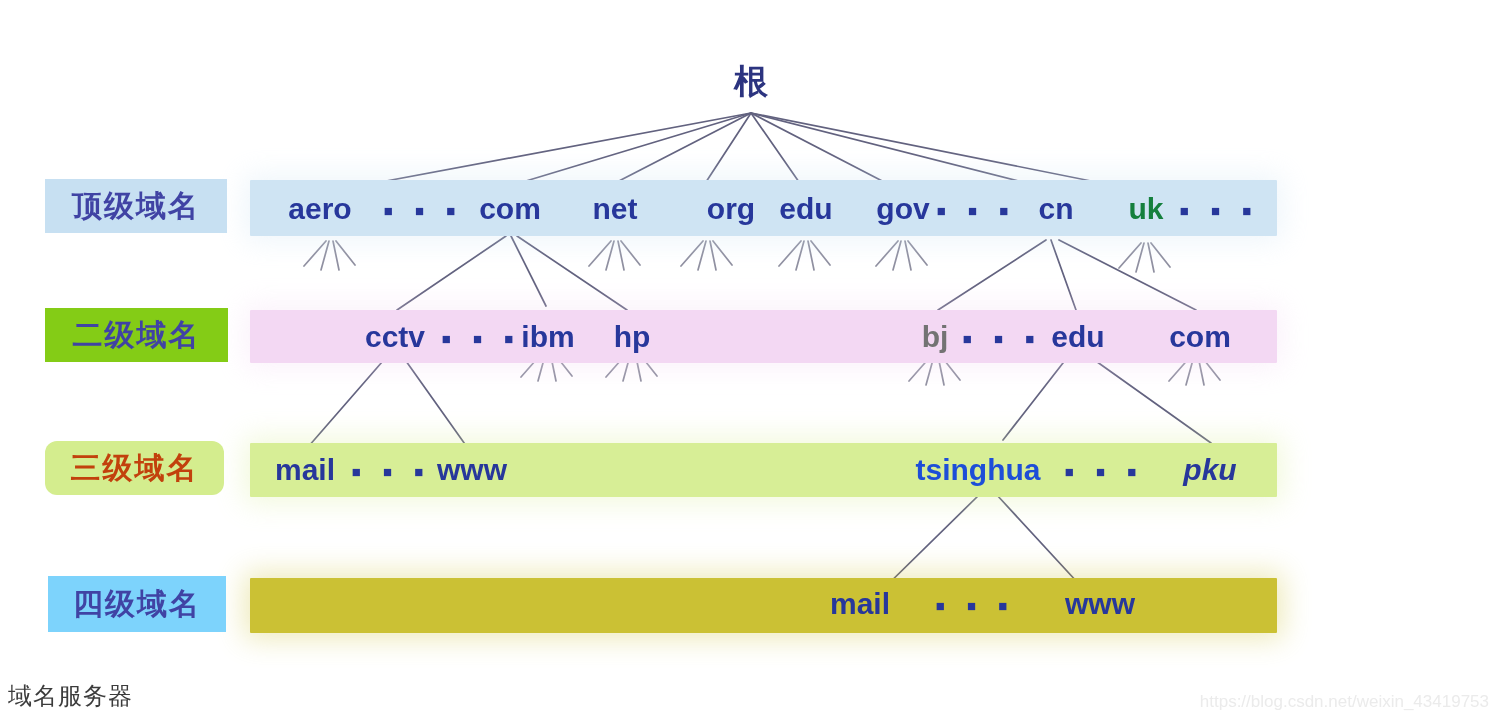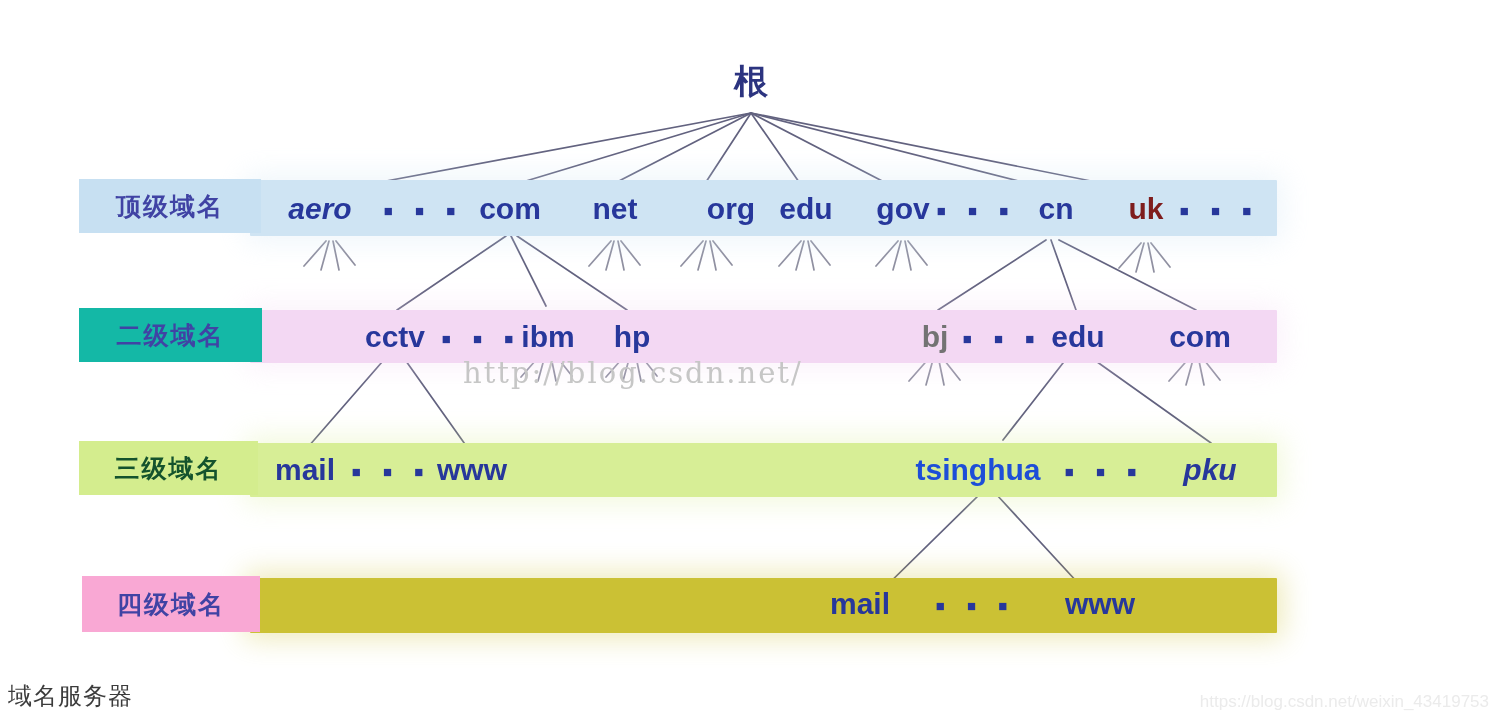--- a/index.html
+++ b/index.html
@@ -1,21 +1,21 @@
 <!DOCTYPE html>
 <html><head>
 <meta charset="utf-8">
 <style>
   html,body{margin:0;padding:0;background:#ffffff;}
   body{font-family:"Liberation Sans","DejaVu Sans",sans-serif;}
   #canvas{position:relative;width:1497px;height:718px;background:#ffffff;overflow:hidden;}
   #edges{position:absolute;left:0;top:0;width:1497px;height:718px;pointer-events:none;}
   .band{position:absolute;border-radius:1px;}
   .rowlabel{position:absolute;display:flex;align-items:center;justify-content:center;
-    font-weight:bold;font-size:25px;letter-spacing:2px;margin-left:34px;}
+    font-weight:bold;font-size:30px;letter-spacing:2px;}
   .node{position:absolute;transform:translate(-50%,-50%);font-weight:bold;font-size:30px;
     white-space:nowrap;line-height:1;}
   .node.dots{font-size:15px;letter-spacing:9px;font-weight:bold;}
   #root-label{position:absolute;transform:translate(-50%,-50%);font-weight:bold;font-size:34px;}
   #watermark-center{position:absolute;font-family:"DejaVu Serif","Liberation Serif",serif;
     font-size:29px;color:#c6c6c6;letter-spacing:2px;white-space:nowrap;}
   #watermark-corner{position:absolute;right:8px;bottom:6px;font-size:17px;color:#ebebeb;white-space:nowrap;}
   #footer-caption{position:absolute;left:8px;top:680px;font-size:24px;color:#3c3c3c;letter-spacing:1px;}
 </style>
 </head>
@@ -82,52 +82,51 @@
       <line x1="1191" y1="356" x2="1169" y2="381" stroke="#8f8fa0" stroke-width="1.7" stroke-linecap="round"></line>
       <line x1="1194" y1="356" x2="1186" y2="385" stroke="#8f8fa0" stroke-width="1.7" stroke-linecap="round"></line>
       <line x1="1198" y1="356" x2="1204" y2="385" stroke="#8f8fa0" stroke-width="1.7" stroke-linecap="round"></line>
       <line x1="1201" y1="356" x2="1220" y2="380" stroke="#8f8fa0" stroke-width="1.7" stroke-linecap="round"></line>
     </svg>
   <div id="root-label" style="left: 751px; top: 82px; color: rgb(44, 52, 128);">根</div>
   <div id="rows-layer">
       <div class="band" style="left: 250px; top: 180px; width: 1027px; height: 56px; background: rgb(207, 228, 243); box-shadow: rgba(207, 228, 243, 0.333) 0px 0px 28px 6px;"></div>
       <div class="rowlabel" style="left: 45px; top: 179px; width: 182px; height: 54px; background: rgb(199, 224, 242); color: rgb(64, 67, 164);">顶级域名</div>
       <div class="band" style="left: 250px; top: 310px; width: 1027px; height: 53px; background: rgb(243, 216, 243); box-shadow: rgba(243, 216, 243, 0.333) 0px 0px 28px 6px;"></div>
-      <div class="rowlabel" style="left: 45px; top: 308px; width: 183px; height: 54px; background: #14b8a6; color: rgb(64, 67, 164);">二级域名</div>
+      <div class="rowlabel" style="left: 45px; top: 308px; width: 183px; height: 54px; background: #84cc16; color: rgb(64, 67, 164);">二级域名</div>
       <div class="band" style="left: 250px; top: 443px; width: 1027px; height: 54px; background: rgb(215, 238, 150); box-shadow: rgba(215, 238, 150, 0.333) 0px 0px 28px 6px;"></div>
-      <div class="rowlabel" style="left: 45px; top: 441px; width: 179px; height: 54px; background: rgb(212, 237, 142); color: #14532d;">三级域名</div>
+      <div class="rowlabel" style="left: 45px; top: 441px; width: 179px; height: 54px; background: rgb(212, 237, 142); color: #c2410c; border-radius: 12px;">三级域名</div>
       <div class="band" style="left: 250px; top: 578px; width: 1027px; height: 55px; background: rgb(203, 193, 52); box-shadow: rgba(203, 193, 52, 0.333) 0px 0px 28px 6px;"></div>
-      <div class="rowlabel" style="left: 48px; top: 576px; width: 178px; height: 56px; background: #f9a8d4; color: rgb(64, 67, 164);">四级域名</div>
+      <div class="rowlabel" style="left: 48px; top: 576px; width: 178px; height: 56px; background: #7dd3fc; color: rgb(64, 67, 164);">四级域名</div>
     </div>
   <div id="nodes-layer">
-      <span class="node" style="left: 320px; top: 209px; color: rgb(39, 55, 155); font-style: italic;">aero</span>
+      <span class="node" style="left: 320px; top: 209px; color: rgb(39, 55, 155);">aero</span>
       <span class="node dots" style="left: 424px; top: 210px; color: rgb(39, 55, 155);">■ ■ ■</span>
       <span class="node" style="left: 510px; top: 209px; color: rgb(39, 55, 155);">com</span>
       <span class="node" style="left: 615px; top: 209px; color: rgb(39, 55, 155);">net</span>
       <span class="node" style="left: 731px; top: 209px; color: rgb(39, 55, 155);">org</span>
       <span class="node" style="left: 806px; top: 209px; color: rgb(39, 55, 155);">edu</span>
       <span class="node" style="left: 903px; top: 209px; color: rgb(39, 55, 155);">gov</span>
       <span class="node dots" style="left: 977px; top: 210px; color: rgb(39, 55, 155);">■ ■ ■</span>
       <span class="node" style="left: 1056px; top: 209px; color: rgb(39, 55, 155);">cn</span>
-      <span class="node" style="left: 1146px; top: 209px; color: #7f1d1d;">uk</span>
+      <span class="node" style="left: 1146px; top: 209px; color: #15803d;">uk</span>
       <span class="node dots" style="left: 1220px; top: 210px; color: rgb(39, 55, 155);">■ ■ ■</span>
       <span class="node" style="left: 395px; top: 337px; color: rgb(39, 55, 155);">cctv</span>
       <span class="node dots" style="left: 482px; top: 338px; color: rgb(39, 55, 155);">■ ■ ■</span>
       <span class="node" style="left: 548px; top: 337px; color: rgb(39, 55, 155);">ibm</span>
       <span class="node" style="left: 632px; top: 337px; color: rgb(39, 55, 155);">hp</span>
       <span class="node" style="left: 935px; top: 337px; color: #737373;">bj</span>
       <span class="node dots" style="left: 1003px; top: 338px; color: rgb(39, 55, 155);">■ ■ ■</span>
       <span class="node" style="left: 1078px; top: 337px; color: rgb(39, 55, 155);">edu</span>
       <span class="node" style="left: 1200px; top: 337px; color: rgb(39, 55, 155);">com</span>
       <span class="node" style="left: 305px; top: 470px; color: rgb(39, 55, 155);">mail</span>
       <span class="node dots" style="left: 392px; top: 471px; color: rgb(39, 55, 155);">■ ■ ■</span>
       <span class="node" style="left: 472px; top: 470px; color: rgb(39, 55, 155);">www</span>
       <span class="node" style="left: 978px; top: 470px; color: #1d4ed8;">tsinghua</span>
       <span class="node dots" style="left: 1105px; top: 471px; color: rgb(39, 55, 155);">■ ■ ■</span>
       <span class="node" style="left: 1210px; top: 470px; color: rgb(39, 55, 155); font-style: italic;">pku</span>
       <span class="node" style="left: 860px; top: 604px; color: rgb(39, 55, 155);">mail</span>
       <span class="node dots" style="left: 976px; top: 605px; color: rgb(39, 55, 155);">■ ■ ■</span>
       <span class="node" style="left: 1100px; top: 604px; color: rgb(39, 55, 155);">www</span>
     </div>
-  <div id="watermark-center" style="left:463px;top:356px;">http://blog.csdn.net/</div>
   <div id="watermark-corner">https://blog.csdn.net/weixin_43419753</div>
   <div id="footer-caption">域名服务器</div>
 </div>
 
 </body></html>

